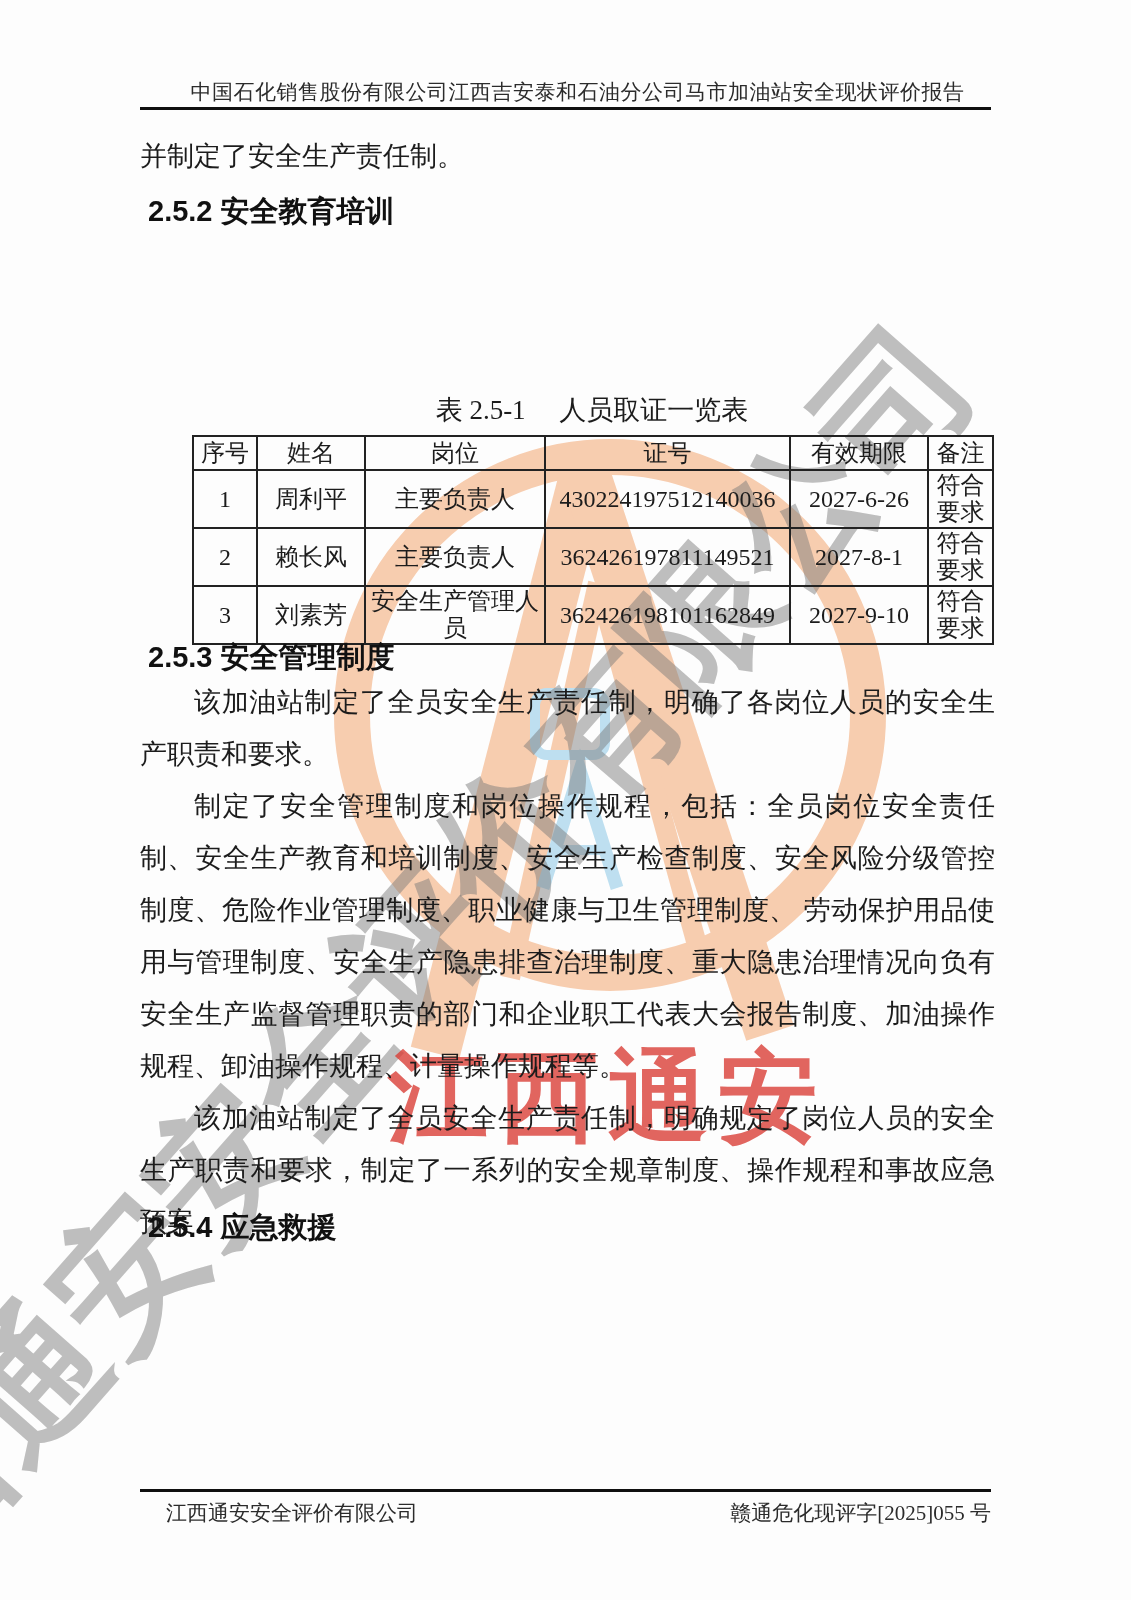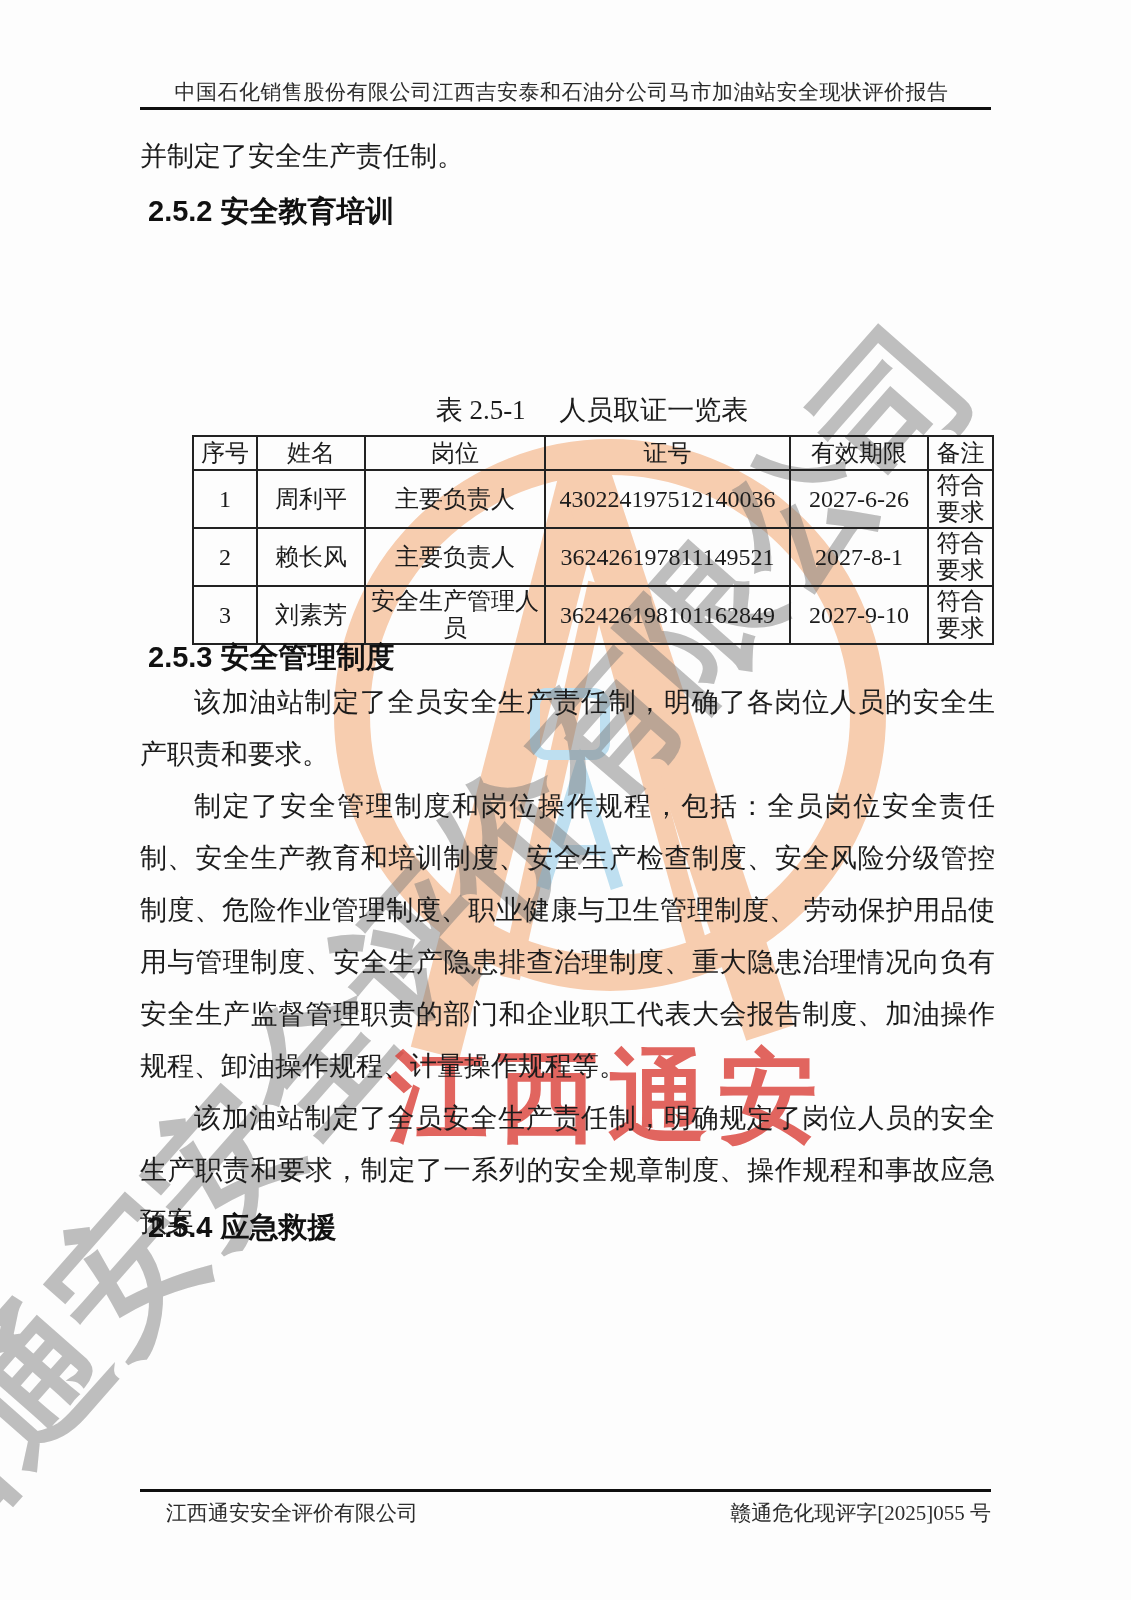--- a/index.html
+++ b/index.html
@@ -12,21 +12,21 @@
   .wm-diagonal{position:absolute;left:-160px;top:1600px;z-index:2;pointer-events:none;
        font-family:"Liberation Sans","DejaVu Sans",sans-serif;font-weight:bold;
        font-size:145px;line-height:145px;white-space:nowrap;color:rgba(122,122,122,0.48);
        transform-origin:0 0;transform:rotate(-48.6deg) translate(-73px,-73px);}
   .wm-red{position:absolute;left:388px;top:1046px;z-index:2;pointer-events:none;
        font-family:"Liberation Sans","DejaVu Sans",sans-serif;font-weight:bold;
        font-size:100px;line-height:100px;letter-spacing:10px;white-space:nowrap;
        color:rgba(218,62,55,0.80);}
 
   
-  .header-title{position:absolute;left:136px;top:78px;width:851px;z-index:5;
+  .header-title{position:absolute;left:152px;top:78px;width:851px;z-index:5;
        text-align:center;font-size:21px;letter-spacing:.5px;color:#2b2b2b;}
   .rule{position:absolute;left:140px;width:851px;height:3px;background:#101010;z-index:5;}
   .rule-top{top:107px;}
   .rule-bottom{top:1489px;}
   .page-number{position:absolute;left:0;top:1452px;width:1131px;text-align:center;
        font-size:20px;z-index:5;color:#2b2b2b;}
   .footer-row{position:absolute;left:140px;top:1499px;width:851px;z-index:5;
        display:flex;justify-content:space-between;font-size:21px;color:#2b2b2b;}
   .footer-left{padding-left:26px;}
 

